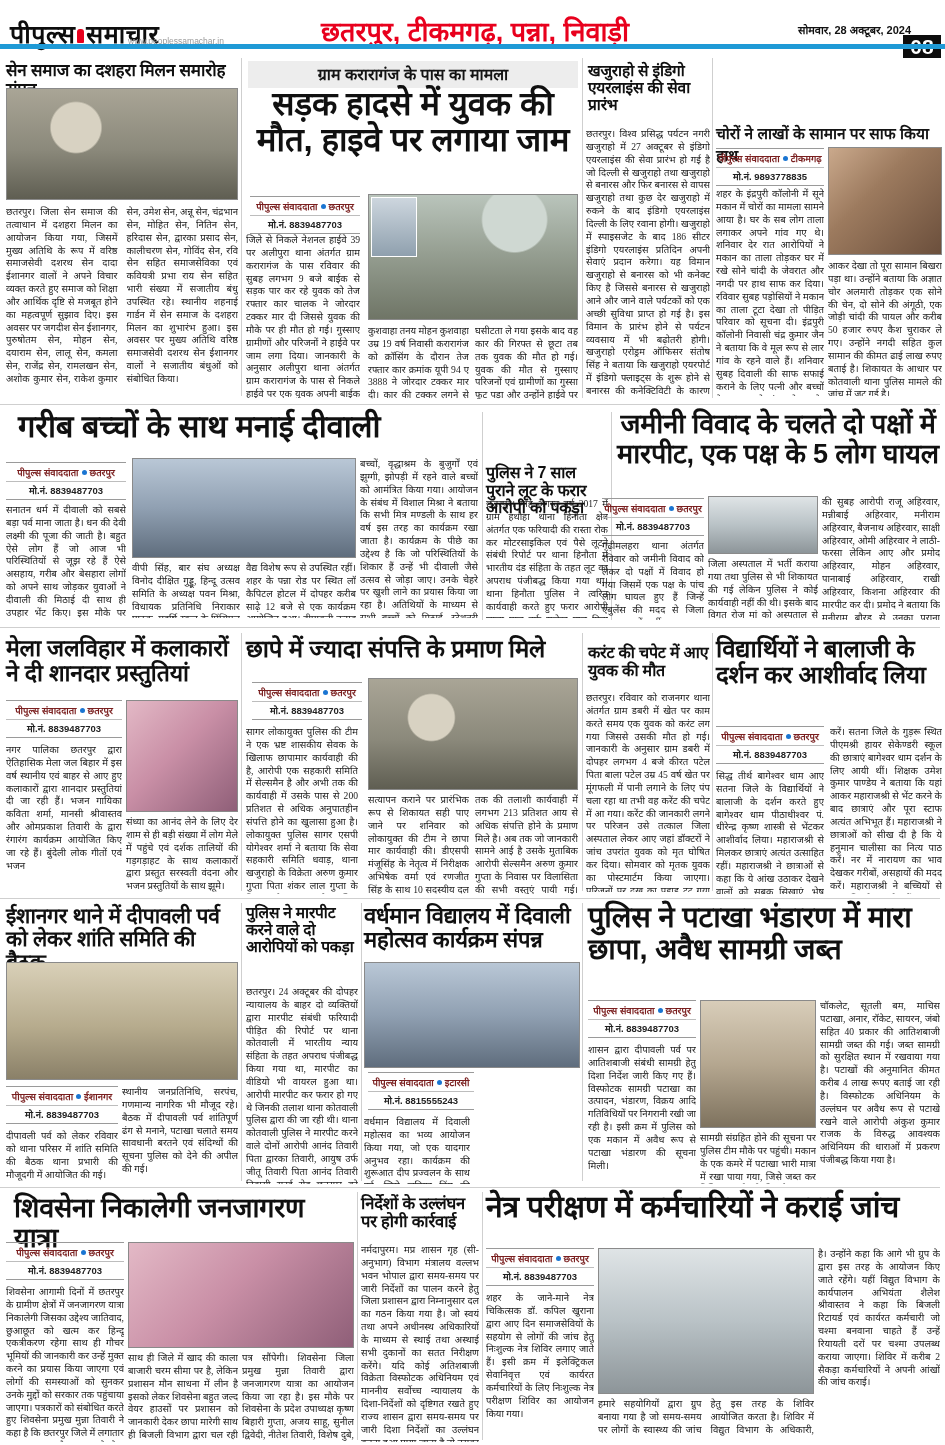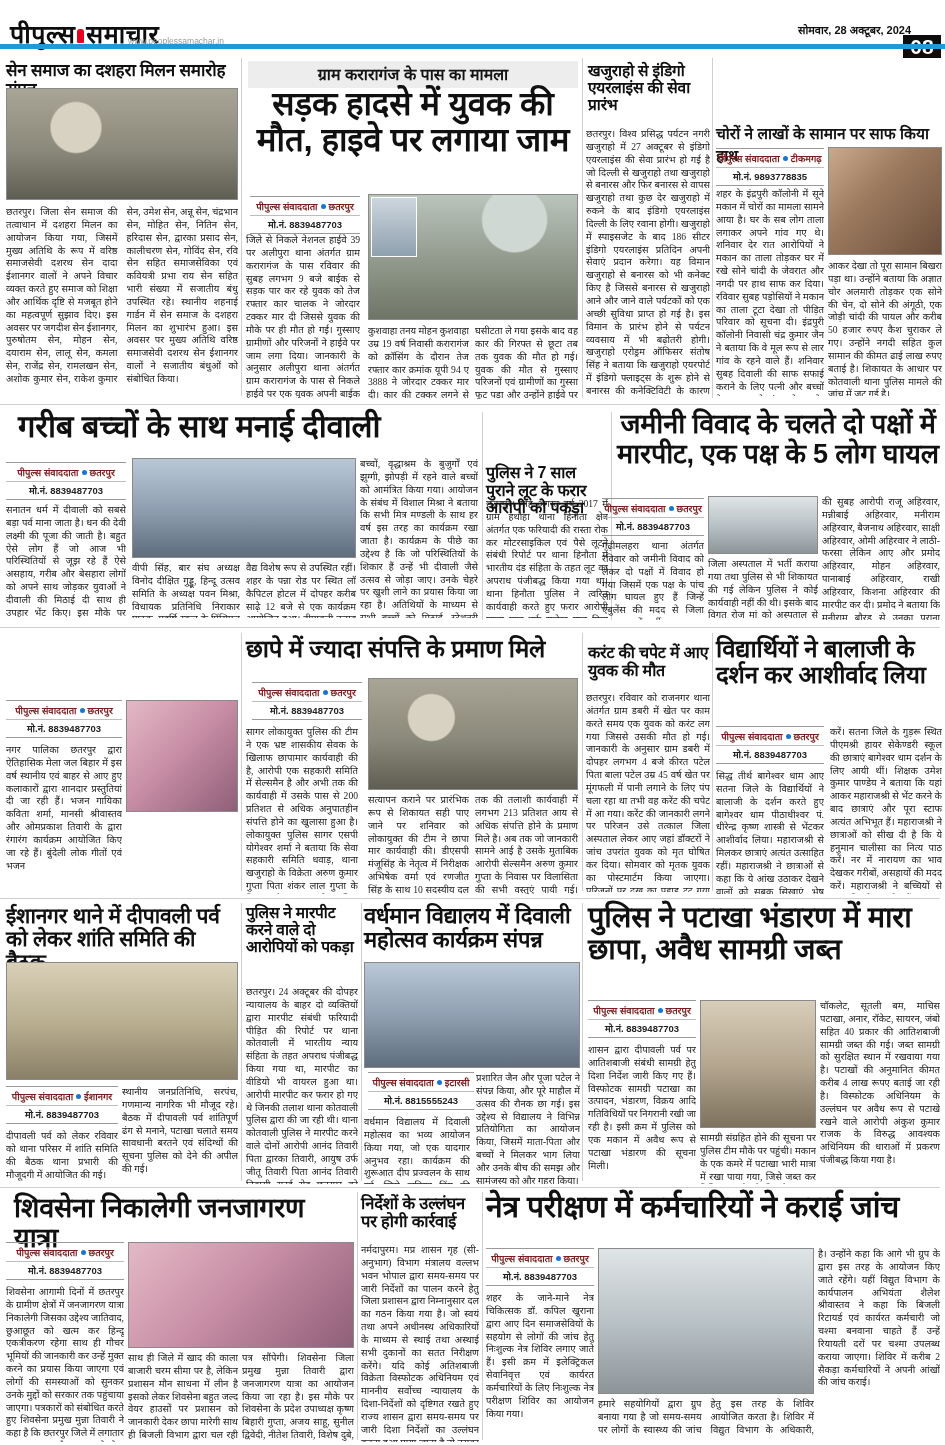--- a/index.html
+++ b/index.html
@@ -48,20 +48,21 @@
 </style>
 </head>
 <body>
 
 <div id="page">
 
   <div class="abs" style="left:10px;top:16px;">
     <span class="logo"><span>पीपुल्स</span><span class="lamp"></span><span>समाचार</span></span>
   </div>
   <div class="abs site" style="left:128px;top:36px;">www.peoplessamachar.in</div>
+  <div class="abs edition" style="left:280px;top:12px;width:390px;">छतरपुर, टीकमगढ़, पन्ना, निवाड़ी</div>
   <div class="abs dateline" style="left:798px;top:22px;text-align:right;">सोमवार, 28 अक्टूबर, 2024</div>
   <div class="abs pagebox" style="left:903px;top:19px;width:38px;height:23px;margin-top:16px;">08</div>
   <div class="abs bluebar" style="left:0;top:44px;width:945px;height:5px;"></div>
 
   <div class="abs hr" style="left:0;top:404px;width:940px;"></div>
   <div class="abs hr" style="left:0;top:627px;width:940px;"></div>
   <div class="abs hr" style="left:0;top:898px;width:940px;"></div>
   <div class="abs hr" style="left:0;top:1187px;width:940px;"></div>
   <div class="abs vr" style="left:241px;top:58px;height:338px;"></div>
   <div class="abs vr" style="left:582px;top:58px;height:340px;"></div>
@@ -123,26 +124,28 @@
   <div class="abs h center" style="left:616px;top:410px;width:324px;font-size:27px;">जमीनी विवाद के चलते दो पक्षों में मारपीट, एक पक्ष के 5 लोग घायल</div>
   <div class="abs by" style="left:602px;top:498px;width:102px;">
     <div class="l1"><span>पीपुल्स संवाददाता</span><span class="dot"></span><span>छतरपुर</span></div>
     <div class="l2">मो.नं. 8839487703</div>
   </div>
   <div class="abs bt" style="left:602px;top:540px;width:102px;height:80px;">गढ़ीमलहरा थाना अंतर्गत रविवार को जमीनी विवाद को लेकर दो पक्षों में विवाद हो गया जिसमें एक पक्ष के पांच लोग घायल हुए हैं जिन्हें एंबुलेंस की मदद से जिला अस्पताल में भर्ती कराया गया है। घायल प्रमोद कुमार अहिरवार निवासी गढ़ीमलहरा ने बताया कि बीती 23 अक्टूबर को उसकी मां के साथ मारपीट की गई जिसे</div>
   <div class="abs photo p-hosp" style="left:708px;top:496px;width:110px;height:58px;"></div>
   <div class="abs bt" style="left:708px;top:558px;width:110px;height:62px;">जिला अस्पताल में भर्ती कराया गया तथा पुलिस से भी शिकायत की गई लेकिन पुलिस ने कोई कार्यवाही नहीं की थी। इसके बाद विगत रोज मां को अस्पताल से छुट्टी कराकर घर ले गए। रविवार</div>
   <div class="abs bt" style="left:822px;top:496px;width:118px;height:124px;">की सुबह आरोपी राजू अहिरवार, मन्नीबाई अहिरवार, मनीराम अहिरवार, बैजनाथ अहिरवार, साक्षी अहिरवार, ओमी अहिरवार ने लाठी-फरसा लेकिन आए और प्रमोद अहिरवार, मोहन अहिरवार, पानाबाई अहिरवार, राखी अहिरवार, किशना अहिरवार की मारपीट कर दी। प्रमोद ने बताया कि मनीराम बौरड़ से उनका पुराना जमीनी विवाद है जिसके चलते आरोपियों द्वारा मारपीट की गई है।</div>
 
+  <div class="abs h" style="left:6px;top:636px;width:232px;font-size:23px;">मेला जलविहार में कलाकारों ने दी शानदार प्रस्तुतियां</div>
   <div class="abs by" style="left:6px;top:700px;width:116px;">
     <div class="l1"><span>पीपुल्स संवाददाता</span><span class="dot"></span><span>छतरपुर</span></div>
     <div class="l2">मो.नं. 8839487703</div>
   </div>
   <div class="abs bt" style="left:6px;top:744px;width:116px;height:148px;">नगर पालिका छतरपुर द्वारा ऐतिहासिक मेला जल बिहार में इस वर्ष स्थानीय एवं बाहर से आए हुए कलाकारों द्वारा शानदार प्रस्तुतियां दी जा रही हैं। भजन गायिका कविता शर्मा, मानसी श्रीवास्तव और ओमप्रकाश तिवारी के द्वारा रंगारंग कार्यक्रम आयोजित किए जा रहे हैं। बुंदेली लोक गीतों एवं भजन</div>
   <div class="abs photo p-stage" style="left:126px;top:700px;width:112px;height:112px;"></div>
+  <div class="abs bt" style="left:126px;top:816px;width:112px;height:76px;">संध्या का आनंद लेने के लिए देर शाम से ही बड़ी संख्या में लोग मेले में पहुंचे एवं दर्शक तालियों की गड़गड़ाहट के साथ कलाकारों द्वारा प्रस्तुत सरस्वती वंदना और भजन प्रस्तुतियों के साथ झूमे।</div>
 
   <div class="abs h" style="left:246px;top:636px;width:332px;font-size:24px;">छापे में ज्यादा संपत्ति के प्रमाण मिले</div>
   <div class="abs by" style="left:252px;top:682px;width:110px;">
     <div class="l1"><span>पीपुल्स संवाददाता</span><span class="dot"></span><span>छतरपुर</span></div>
     <div class="l2">मो.नं. 8839487703</div>
   </div>
   <div class="abs photo p-group" style="left:368px;top:678px;width:210px;height:112px;"></div>
   <div class="abs bt" style="left:246px;top:726px;width:112px;height:168px;">सागर लोकायुक्त पुलिस की टीम ने एक भ्रष्ट शासकीय सेवक के खिलाफ छापामार कार्यवाही की है, आरोपी एक सहकारी समिति में सेल्समैन है और अभी तक की कार्यवाही में उसके पास से 200 प्रतिशत से अधिक अनुपातहीन संपत्ति होने का खुलासा हुआ है। लोकायुक्त पुलिस सागर एसपी योगेश्वर शर्मा ने बताया कि सेवा सहकारी समिति धवाड़, थाना खजुराहो के विक्रेता अरुण कुमार गुप्ता पिता शंकर लाल गुप्ता के विरुद्ध वैध आय से अधिक सम्पत्ति अर्जित करने की शिकायत पुलिस अधीक्षक लोकायुक्त सागर</div>
   <div class="abs bt" style="left:368px;top:794px;width:101px;height:100px;">सत्यापन कराने पर प्रारंभिक रूप से शिकायत सही पाए जाने पर शनिवार को लोकायुक्त की टीम ने छापा मार कार्यवाही की। डीएसपी मंजूसिंह के नेतृत्व में निरीक्षक अभिषेक वर्मा एवं रणजीत सिंह के साथ 10 सदस्यीय दल द्वारा सेल्समैन अरुण कुमार गुप्ता के निवास स्थान ग्राम धवाड़ तहसील राजनगर में तड़के सुबह 6 बजे छापामार तलाशी कार्रवाई प्रारंभ की गई, जिससे अभी</div>
   <div class="abs bt" style="left:475px;top:794px;width:103px;height:100px;">तक की तलाशी कार्यवाही में लगभग 213 प्रतिशत आय से अधिक संपत्ति होने के प्रमाण मिले है। अब तक जो जानकारी सामने आई है उसके मुताबिक आरोपी सेल्समैन अरुण कुमार गुप्ता के निवास पर विलासिता की सभी वस्तुएं पायी गई। तलाशी के दौरान लोगों के हस्ताक्षरित खाली चेक पाये है। अन्य लोगों की रजिस्ट्रियां भी मिली।</div>
@@ -170,21 +173,20 @@
   <div class="abs bt" style="left:122px;top:1086px;width:116px;height:98px;">स्थानीय जनप्रतिनिधि, सरपंच, गणमान्य नागरिक भी मौजूद रहे। बैठक में दीपावली पर्व शांतिपूर्ण ढंग से मनाने, पटाखा चलाते समय सावधानी बरतने एवं संदिग्धों की सूचना पुलिस को देने की अपील की गई।</div>
   <div class="abs bt" style="left:246px;top:986px;width:112px;height:198px;">छतरपुर। 24 अक्टूबर की दोपहर न्यायालय के बाहर दो व्यक्तियों द्वारा मारपीट संबंधी फरियादी पीड़ित की रिपोर्ट पर थाना कोतवाली में भारतीय न्याय संहिता के तहत अपराध पंजीबद्ध किया गया था, मारपीट का वीडियो भी वायरल हुआ था। आरोपी मारपीट कर फरार हो गए थे जिनकी तलाश थाना कोतवाली पुलिस द्वारा की जा रही थी। थाना कोतवाली पुलिस ने मारपीट करने वाले दोनों आरोपी आनंद तिवारी पिता द्वारका तिवारी, आयुष उर्फ जीतू तिवारी पिता आनंद तिवारी निवासी सटई रोड छतरपुर को गिरफ्तार किया है।</div>
 
   <div class="abs h" style="left:364px;top:904px;width:216px;font-size:22px;">वर्धमान विद्यालय में दिवाली महोत्सव कार्यक्रम संपन्न</div>
   <div class="abs photo p-kids" style="left:364px;top:962px;width:216px;height:106px;"></div>
   <div class="abs by" style="left:368px;top:1072px;width:106px;">
     <div class="l1"><span>पीपुल्स संवाददाता</span><span class="dot"></span><span>इटारसी</span></div>
     <div class="l2">मो.नं. 8815555243</div>
   </div>
   <div class="abs bt" style="left:364px;top:1116px;width:106px;height:68px;">वर्धमान विद्यालय में दिवाली महोत्सव का भव्य आयोजन किया गया, जो एक यादगार अनुभव रहा। कार्यक्रम की शुरूआत दीप प्रज्वलन के साथ हुई, जिसे जूनियर विंग की डायरेक्टर</div>
-  <div class="abs bt" style="left:476px;top:1072px;width:104px;height:112px;">प्रशारित जैन और पूजा पटेल ने संपन्न किया, और पूरे माहौल में उत्सव की रौनक छा गई। इस उद्देश्य से विद्यालय ने विभिन्न प्रतियोगिता का आयोजन किया, जिसमें माता-पिता और बच्चों ने मिलकर भाग लिया और उनके बीच की समझ और सामंजस्य को और गहरा किया।</div>
 
   <div class="abs h" style="left:588px;top:902px;width:352px;font-size:29px;">पुलिस ने पटाखा भंडारण में मारा छापा, अवैध सामग्री जब्त</div>
   <div class="abs by" style="left:588px;top:1000px;width:108px;">
     <div class="l1"><span>पीपुल्स संवाददाता</span><span class="dot"></span><span>छतरपुर</span></div>
     <div class="l2">मो.नं. 8839487703</div>
   </div>
   <div class="abs bt" style="left:588px;top:1044px;width:108px;height:140px;">शासन द्वारा दीपावली पर्व पर आतिशबाजी संबंधी सामग्री हेतु दिशा निर्देश जारी किए गए हैं। विस्फोटक सामग्री पटाखा का उत्पादन, भंडारण, विक्रय आदि गतिविधियों पर निगरानी रखी जा रही है। इसी क्रम में पुलिस को एक मकान में अवैध रूप से पटाखा भंडारण की सूचना मिली।</div>
   <div class="abs photo p-box" style="left:700px;top:1000px;width:116px;height:128px;"></div>
   <div class="abs bt" style="left:700px;top:1132px;width:116px;height:52px;">सामग्री संग्रहित होने की सूचना पर पुलिस टीम मौके पर पहुंची। मकान के एक कमरे में पटाखा भारी मात्रा में रखा पाया गया, जिसे जब्त कर विधिवत कार्यवाही की गई।</div>
   <div class="abs bt" style="left:820px;top:1000px;width:120px;height:184px;">चॉकलेट, सूतली बम, माचिस पटाखा, अनार, रॉकेट, सायरन, जंबो सहित 40 प्रकार की आतिशबाजी सामग्री जब्त की गई। जब्त सामग्री को सुरक्षित स्थान में रखवाया गया है। पटाखों की अनुमानित कीमत करीब 4 लाख रूपए बताई जा रही है। विस्फोटक अधिनियम के उल्लंघन पर अवैध रूप से पटाखे रखने वाले आरोपी अंकुश कुमार राजक के विरुद्ध आवश्यक अधिनियम की धाराओं में प्रकरण पंजीबद्ध किया गया है।</div>

